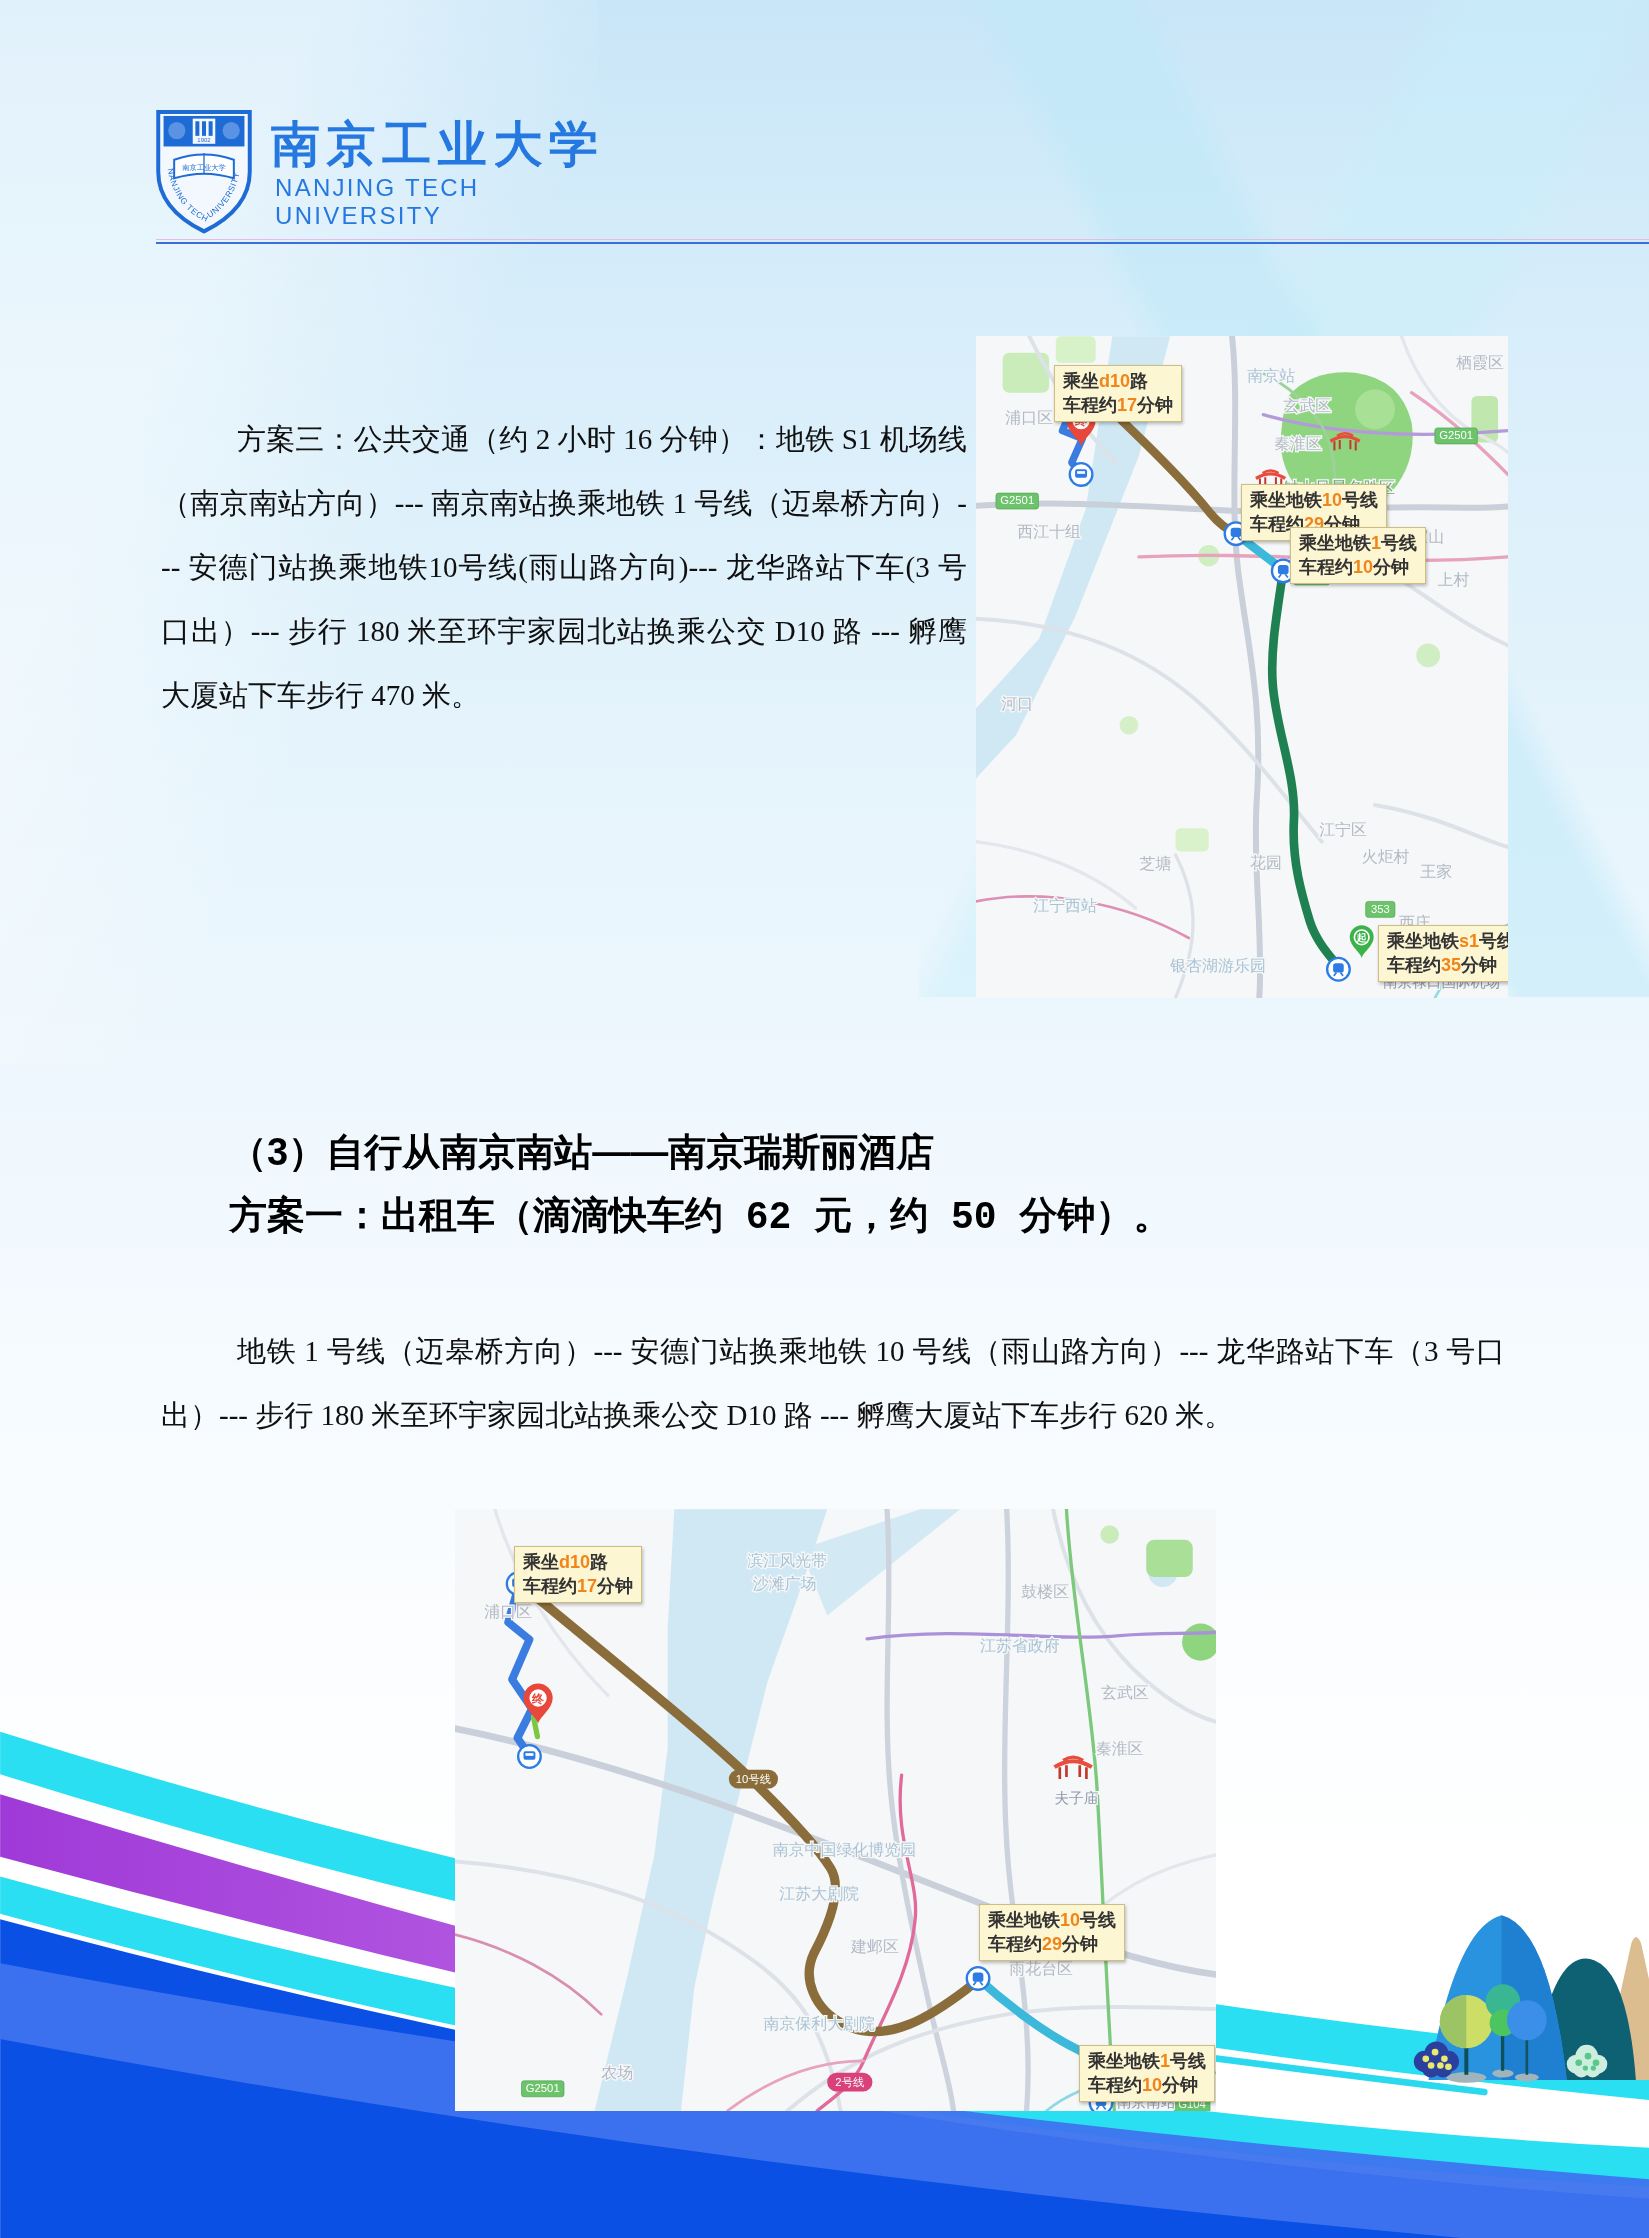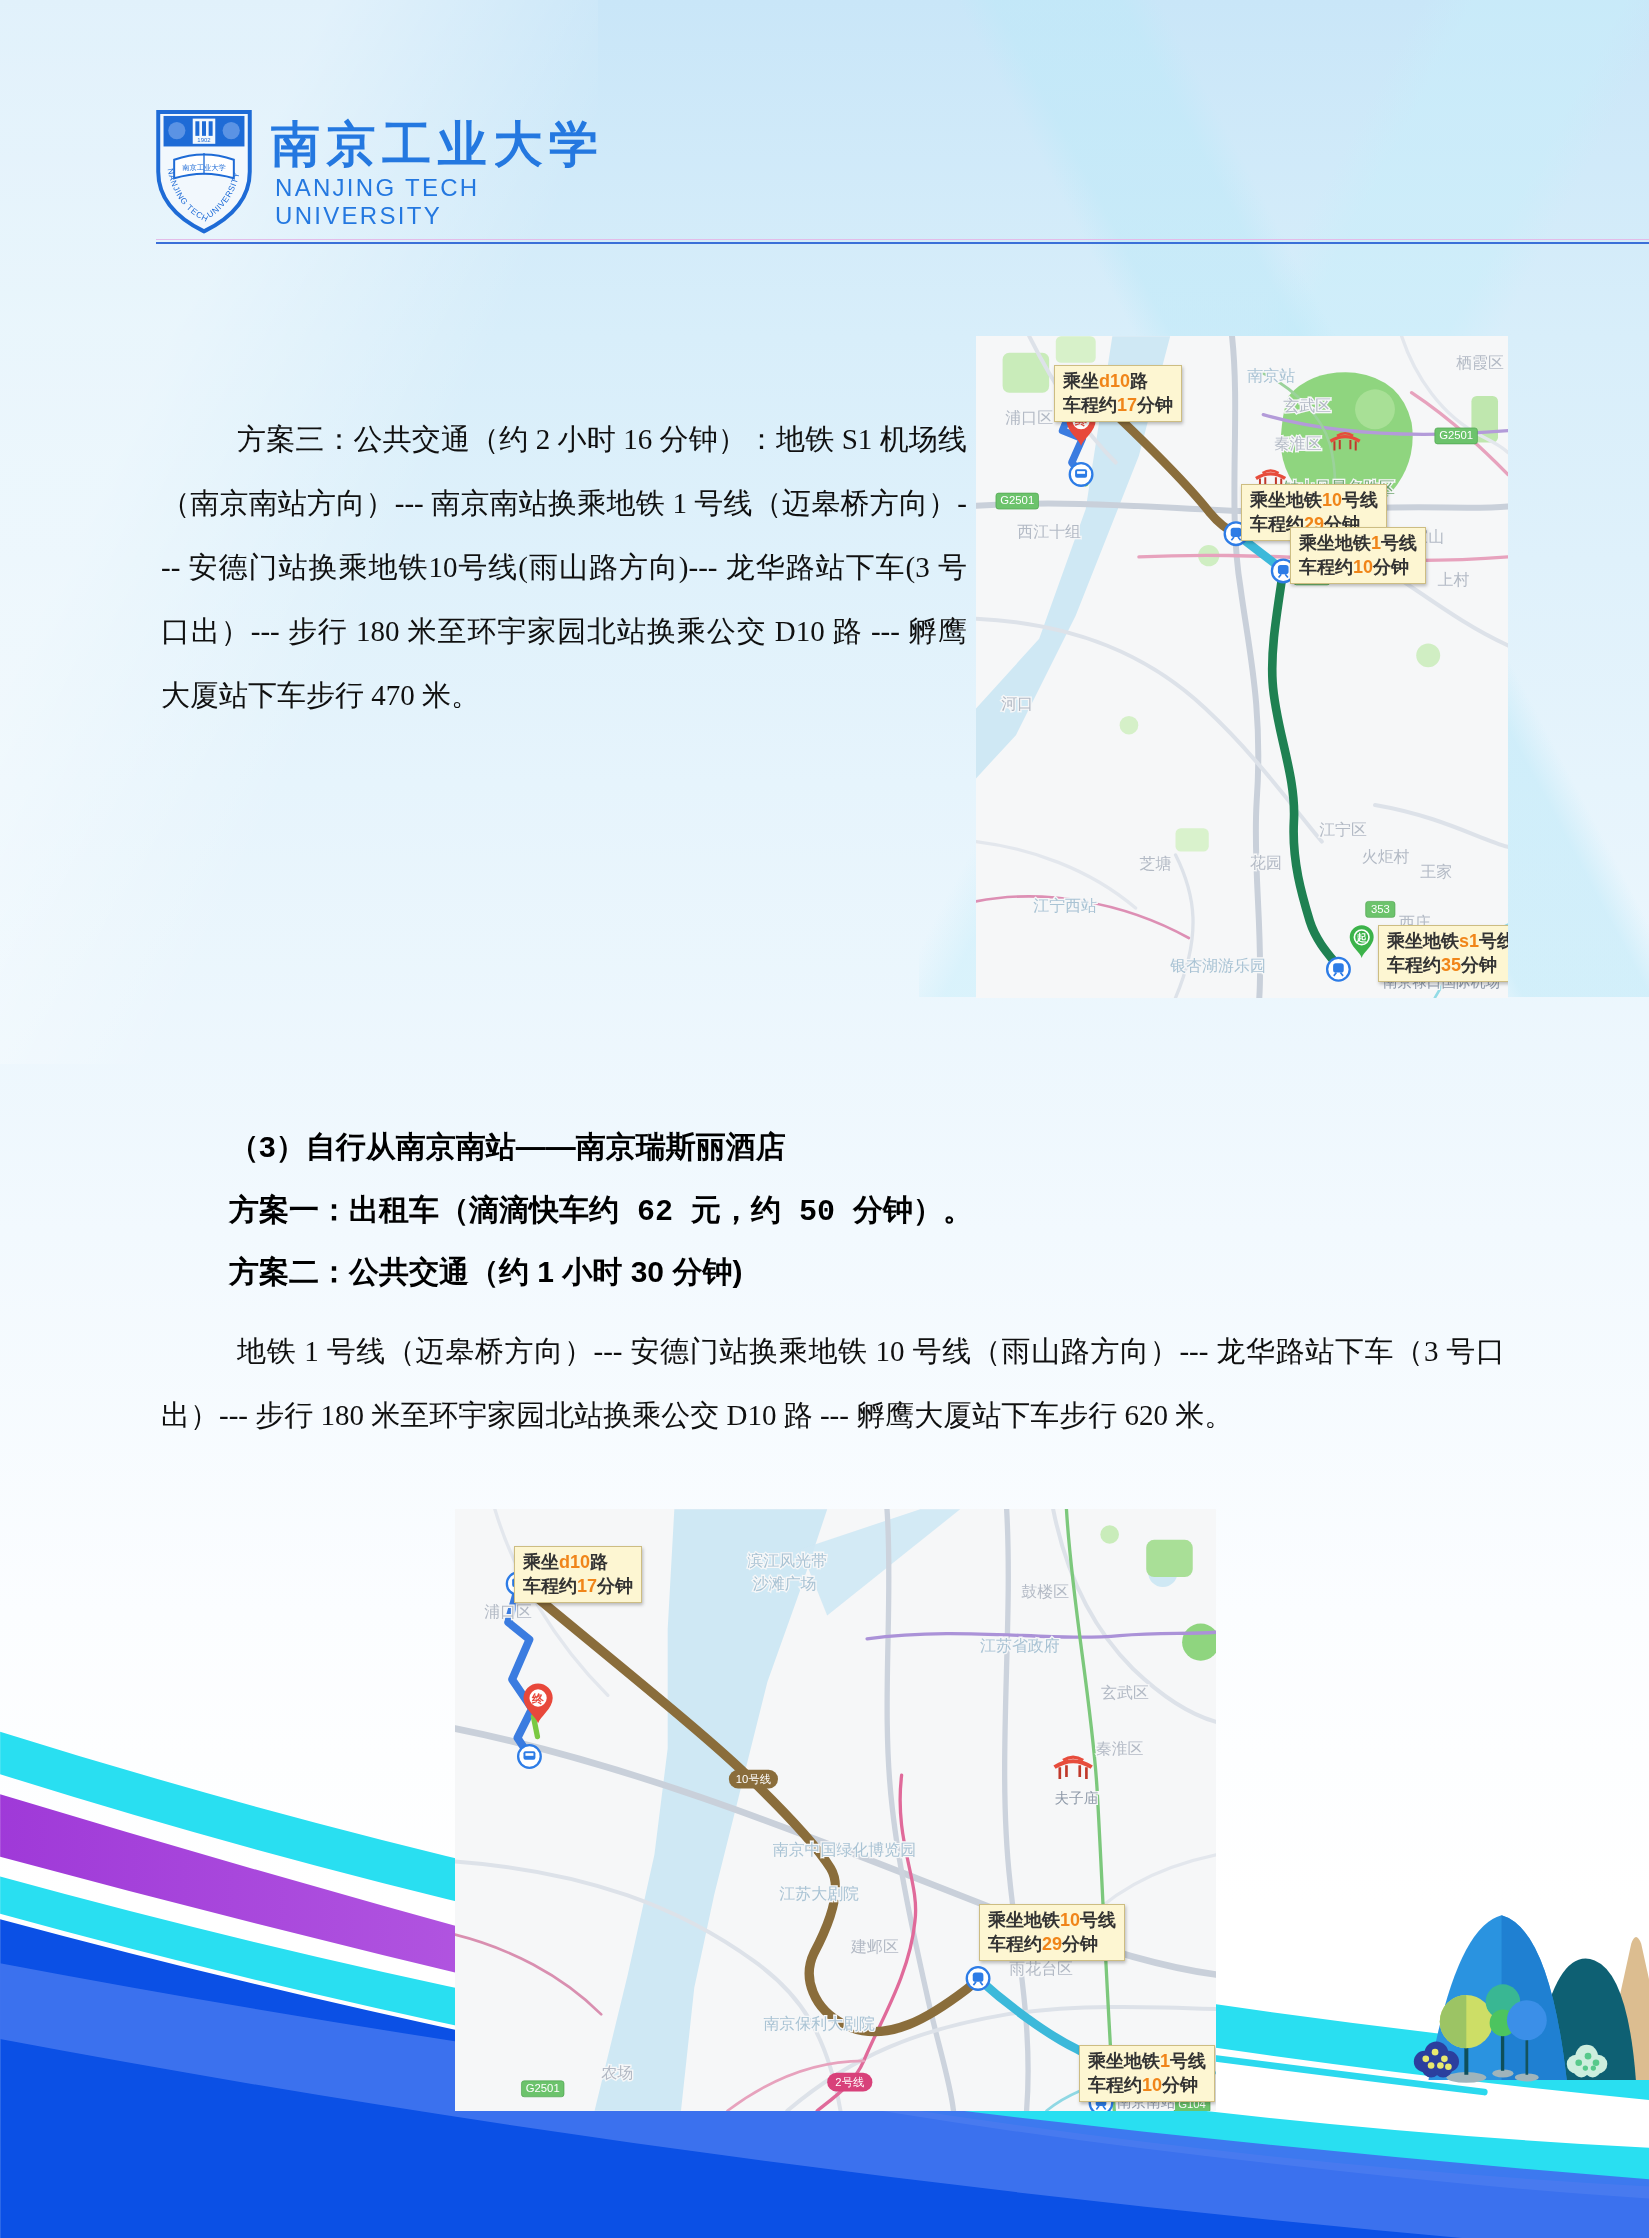--- a/index.html
+++ b/index.html
@@ -21,21 +21,21 @@
     font-weight:400;font-size:24px;line-height:28px;letter-spacing:2.3px;color:#2478e0;}
   .divider-pink{position:absolute;left:156px;right:0;top:239px;height:1.3px;background:#e3bce8;}
   .divider-blue{position:absolute;left:156px;right:0;top:242px;height:2px;background:#3a6fd8;}
 
   
   .para{position:absolute;color:#101010;font-size:29px;line-height:64px;text-align:justify;
     text-indent:76px;z-index:3;margin:8px;}
   .para1{left:153px;top:399px;width:806px;}
   .para2{left:153px;top:1311px;width:1344px;}
   .hei{position:absolute;font-family:"Liberation Sans","DejaVu Sans",sans-serif;font-weight:700;
-    font-size:30px;color:#000;z-index:3;white-space:nowrap;}
+    font-size:38px;color:#000;z-index:3;white-space:nowrap;}
   .heading3{left:229px;top:1127px;}
   .plan1{left:229px;top:1190px;font-family:Liberation Mono, monospace;}
   .plan2{left:229px;top:1252px;}
 
   
   .map{position:absolute;background:#f6f7f8;z-index:2;overflow:hidden;}
   .map1{left:976px;top:336px;width:532px;height:662px;}
   .map2{left:455px;top:1509px;width:761px;height:602px;}
   .map svg.mapsvg{position:absolute;left:0;top:0;}
   .tip{position:absolute;background:#fdf6d2;border:0.7px solid #cdbd82;box-shadow:1.3px 2px 3.3px rgba(0,0,0,.25);
@@ -85,21 +85,20 @@
   <div class="en-title">
     <div>NANJING TECH</div>
     <div>UNIVERSITY</div>
   </div>
   <div class="divider-pink"></div>
   <div class="divider-blue"></div>
 
   <p class="para para1">方案三：公共交通（约 2 小时 16 分钟）：地铁 S1 机场线（南京南站方向）--- 南京南站换乘地铁 1 号线（迈皋桥方向）--- 安德门站换乘地铁10号线(雨山路方向)--- 龙华路站下车(3 号口出）--- 步行 180 米至环宇家园北站换乘公交 D10 路 --- 孵鹰大厦站下车步行 470 米。</p>
   <div class="hei heading3">（3）自行从南京南站——南京瑞斯丽酒店</div>
   <div class="hei plan1">方案一：出租车（滴滴快车约 62 元，约 50 分钟）。</div>
-  <div class="hei plan2">方案二：公共交通（约 1 小时 30 分钟)</div>
   <p class="para para2">地铁 1 号线（迈皋桥方向）--- 安德门站换乘地铁 10 号线（雨山路方向）--- 龙华路站下车（3 号口出）--- 步行 180 米至环宇家园北站换乘公交 D10 路 --- 孵鹰大厦站下车步行 620 米。</p>
 
   <div class="map map1">
     <svg class="mapsvg" width="532" height="662" viewBox="0 0 800 995">
       <defs>
         <g id="busicon">
             <circle r="17" fill="#fff" stroke="#2d7ce6" stroke-width="3.5"></circle>
             <rect x="-9" y="-8" width="18" height="13" rx="3" fill="#2d7ce6"></rect>
             <rect x="-6" y="-5" width="12" height="4" fill="#fff"></rect>
             <circle cx="-4.5" cy="7.5" r="2" fill="#fff"></circle>

